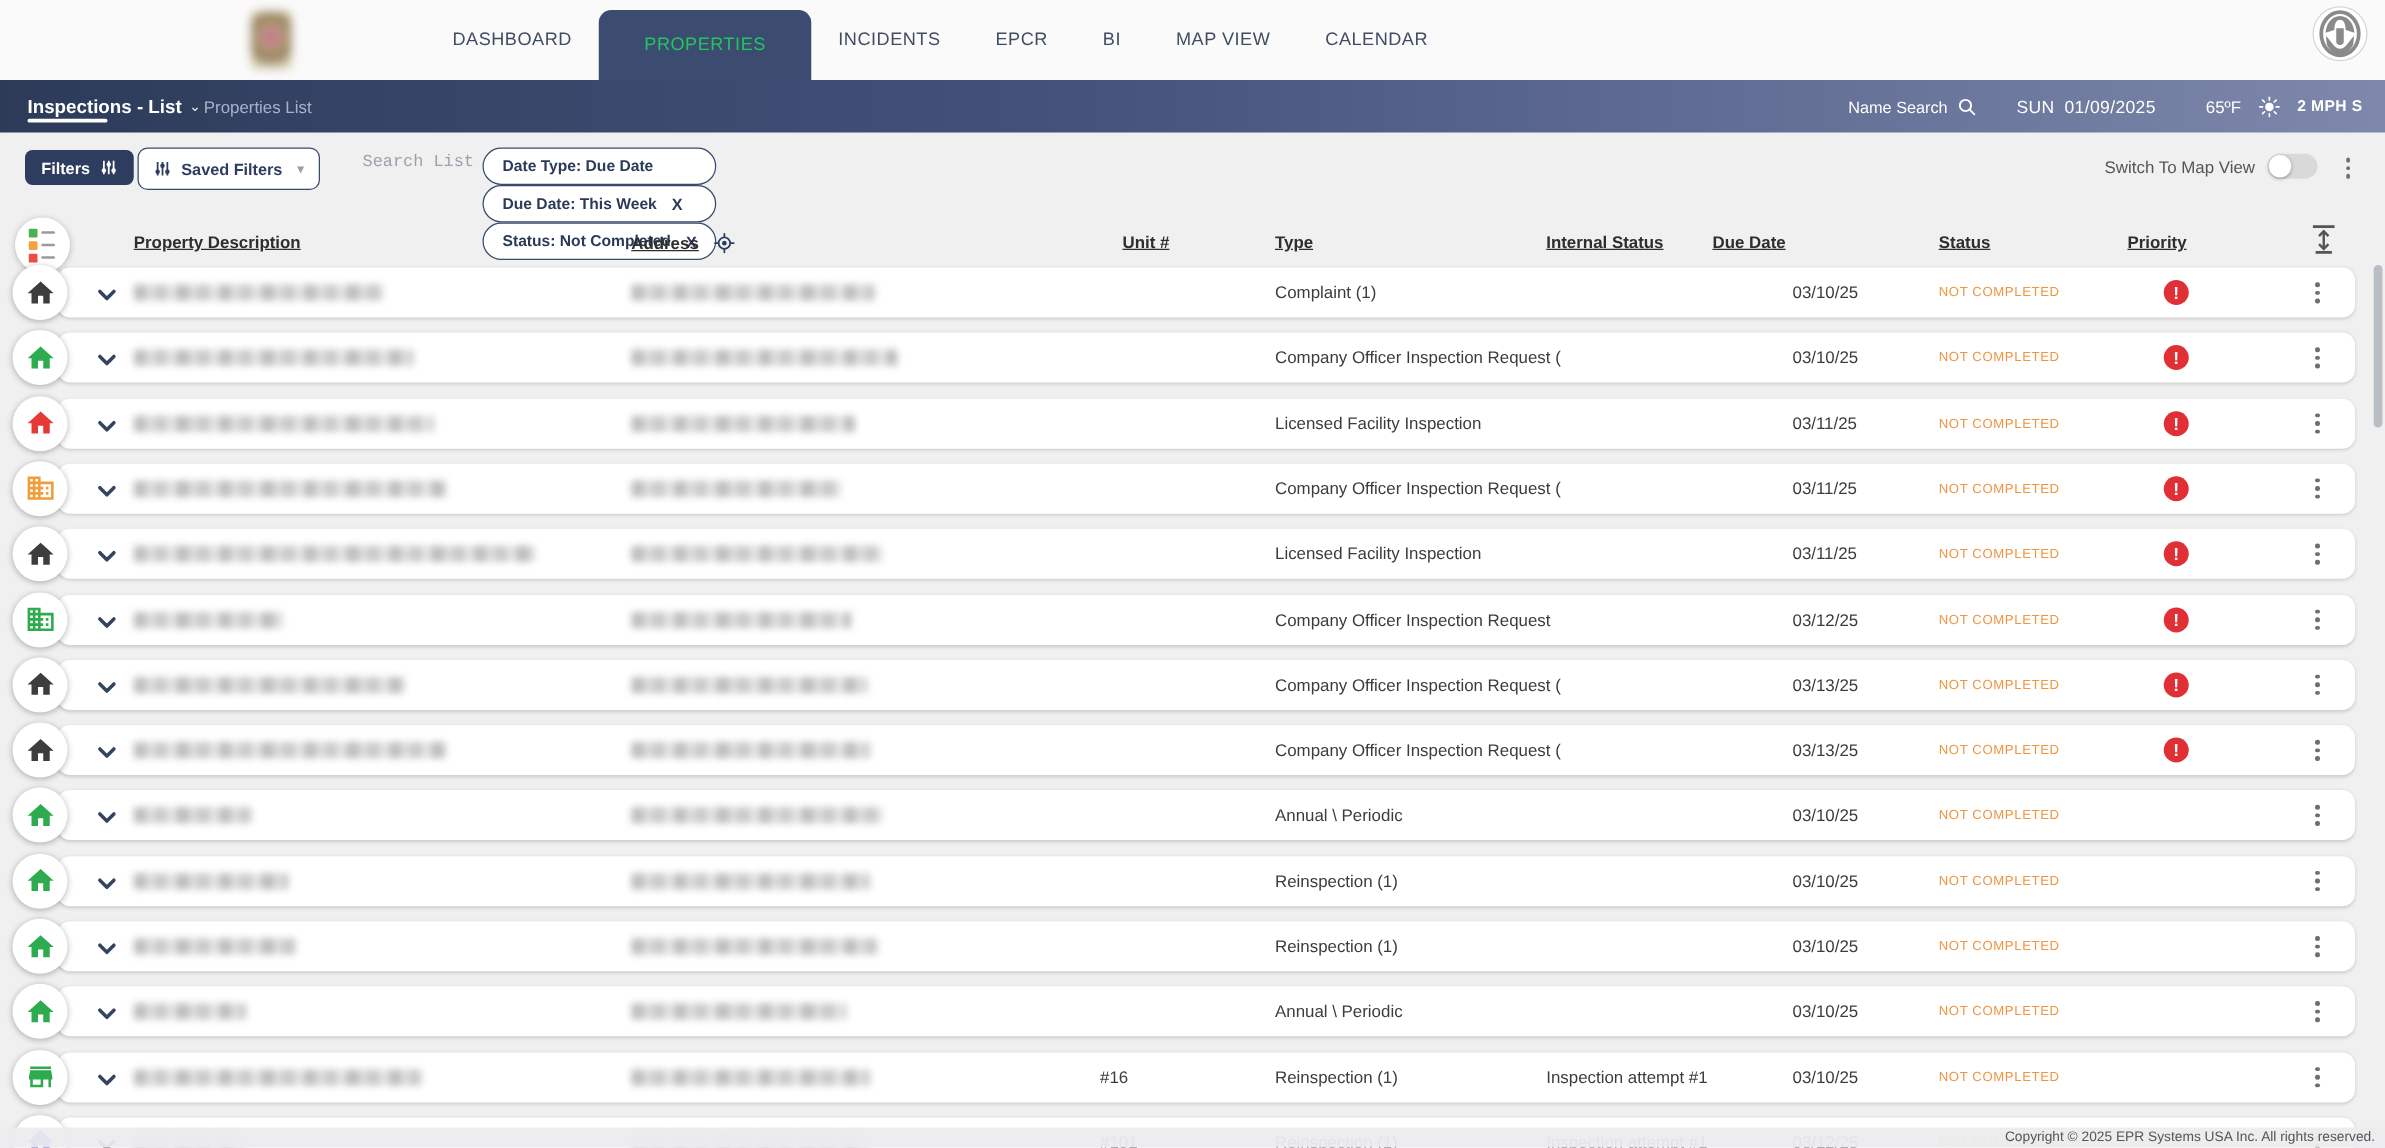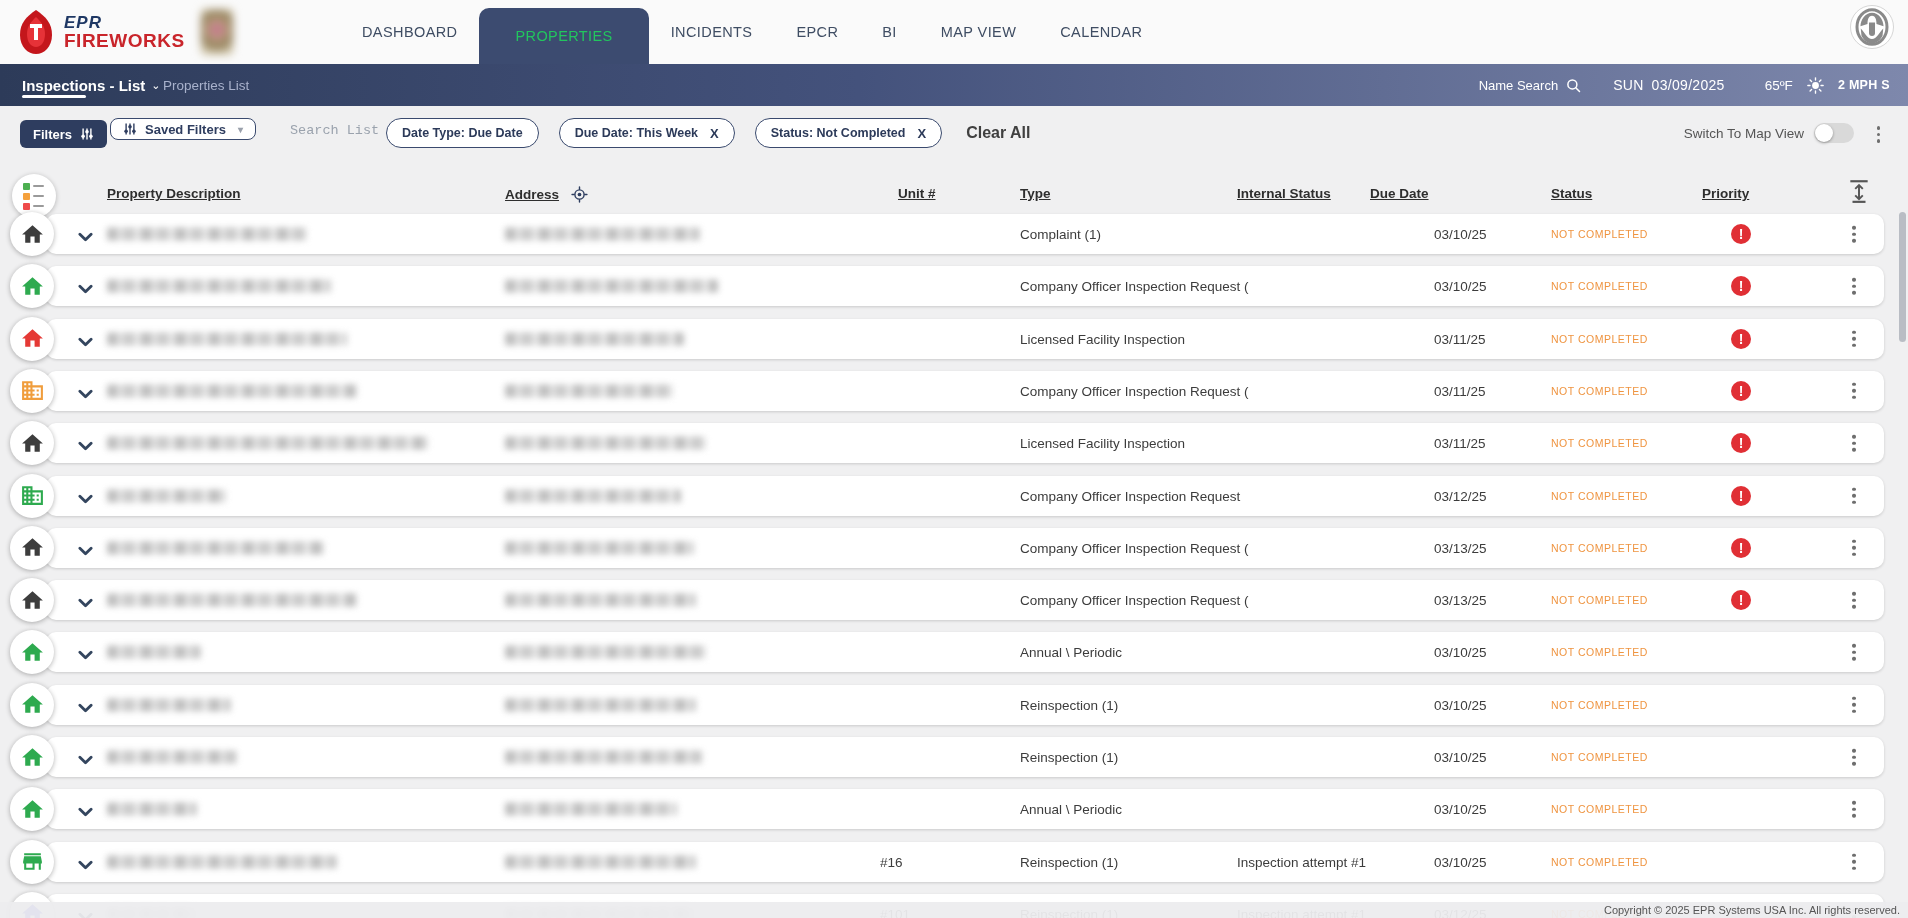--- a/index.html
+++ b/index.html
@@ -41,31 +41,31 @@
   .sub-temp { margin-left:26px; font-size:13.5px; }
   .sun-icon svg { width:17px; height:17px; color:#fff; display:block; }
   .sub-wind { font-size:12.5px; font-weight:bold; letter-spacing:.3px; }
 
   
   .filter-row { position:absolute; left:0; top:118px; width:100%; height:32px; }
   .btn-filters { position:absolute; left:20px; top:2px; height:28px; background:#2e3d5f; color:#fff;
     border:none; border-radius:6px; font-size:13px; font-weight:bold; display:flex; align-items:center;
     gap:8px; padding:0 13px; cursor:pointer; font-family:inherit; }
   .btn-filters svg { width:14px; height:14px; }
-  .btn-saved { position:absolute; left:110px; top:0px; height:22px; background:#fff; color:#2e3d5f;
+  .btn-saved { position:absolute; left:110px; top:0px; height:34px; background:#fff; color:#2e3d5f;
     border:1.5px solid #3a4a6e; border-radius:8px; font-size:13px; font-weight:bold; display:flex;
     align-items:center; gap:8px; padding:0 12px; cursor:pointer; font-family:inherit; }
   .btn-saved svg { width:14px; height:14px; }
   .btn-saved .caret { color:#9aa0ab; font-size:10px; margin-left:4px; }
   .searchlist { position:absolute; left:290px; top:4px; display:flex; align-items:center; gap:26px; }
   .searchlist input { border:none; background:transparent; outline:none; font-size:13.5px; color:#14532d;
     width:100px; font-family:Liberation Mono, monospace; }
   .searchlist input::placeholder { color:#9aa2ad; }
   .searchlist svg { width:16px; height:16px; color:#5b646f; }
-  .chips { position:absolute; left:386px; top:0; display:flex; gap:20px; }
+  .chips { position:absolute; left:386px; top:0; display:flex; gap:0;flex-direction:column; }
   .chip { height:30px; border:1.5px solid #3a4a6e; border-radius:15px; background:#fff; color:#2c3a59;
     font-size:12.5px; font-weight:bold; display:flex; align-items:center; gap:12px; padding:0 15px; }
   .chip .x { font-size:13px; cursor:pointer; color:#2c3a59; }
   .clear-all { height:30px; display:flex; align-items:center; color:#404040; font-size:16px;
     font-weight:bold; cursor:pointer; margin-left:4px; }
   .map-switch { position:absolute; right:54px; top:5px; display:flex; align-items:center; gap:10px; }
   .map-switch-label { color:#555; font-size:13.5px; }
   .toggle { width:40px; height:20px; border-radius:10px; background:#d9d9d9; position:relative; cursor:pointer; }
   .toggle .knob { position:absolute; left:1px; top:1px; width:18px; height:18px; border-radius:50%;
     background:#fff; box-shadow:0 1px 3px rgba(0,0,0,.35); }
@@ -120,31 +120,20 @@
     display:flex; align-items:center; justify-content:flex-end; padding-right:8px; z-index:10; }
   .footerband span { font-size:11px; color:#555; }
   .vscroll { position:absolute; right:2px; top:212px; width:7px; height:130px; border-radius:4px; background:#b9bdc4; z-index:40; }
 </style>
 </head>
 <body>
 
 <div class="stage">
 
   <div class="topbar">
-    <div class="logo">
-      <svg class="logo-flame" viewBox="0 0 40 46">
-        <path d="M20 1 C10 8 4 14 4 26 C4 38 12 45 20 45 C28 45 36 38 36 26 C36 14 30 8 20 1 Z" fill="#c4161c"></path>
-        <path d="M20 8 C15 13 11 17 11 25 C11 33 15 38 20 38 C25 38 29 33 29 25 C29 17 25 13 20 8 Z" fill="#e63238"></path>
-        <path d="M14 15 h12 v4 h-4 v12 h-4 V19 h-4 Z" fill="#ffffff"></path>
-      </svg>
-      <span class="logo-text">
-        <span class="logo-epr">EPR</span>
-        <span class="logo-fw">FIREWORKS</span>
-      </span>
-    </div>
     <div class="badge-blur"></div>
     <div class="nav" id="nav">
         <div class="nav-item">DASHBOARD</div>
         <div class="nav-item active">PROPERTIES</div>
         <div class="nav-item">INCIDENTS</div>
         <div class="nav-item">EPCR</div>
         <div class="nav-item">BI</div>
         <div class="nav-item">MAP VIEW</div>
         <div class="nav-item">CALENDAR</div>
       </div>
@@ -167,21 +156,21 @@
     <span class="sub-secondary">Properties List</span>
     <div class="sub-right">
       <span class="namesearch">
         <span>Name Search</span>
         <svg viewBox="0 0 20 20">
             <circle cx="8.5" cy="8.5" r="6" fill="none" stroke="currentColor" stroke-width="2"></circle>
             <line x1="13" y1="13" x2="18" y2="18" stroke="currentColor" stroke-width="2" stroke-linecap="round"></line>
           </svg>
       </span>
       <span class="sub-date">SUN</span>
-      <span class="sub-date" style="margin-left:-6px;">03/09/2025</span>
+      <span class="sub-date" style="margin-left:-6px;">01/09/2025</span>
       <span class="sub-temp">65ºF</span>
       <span class="sun-icon">
         <svg viewBox="0 0 20 20">
             <circle cx="10" cy="10" r="4" fill="currentColor"></circle>
             <g stroke="currentColor" stroke-width="1.6" stroke-linecap="round">
               <line x1="10" y1="1" x2="10" y2="3.5"></line>
               <line x1="10" y1="16.5" x2="10" y2="19"></line>
               <line x1="1" y1="10" x2="3.5" y2="10"></line>
               <line x1="16.5" y1="10" x2="19" y2="10"></line>
               <line x1="3.6" y1="3.6" x2="5.4" y2="5.4"></line>

